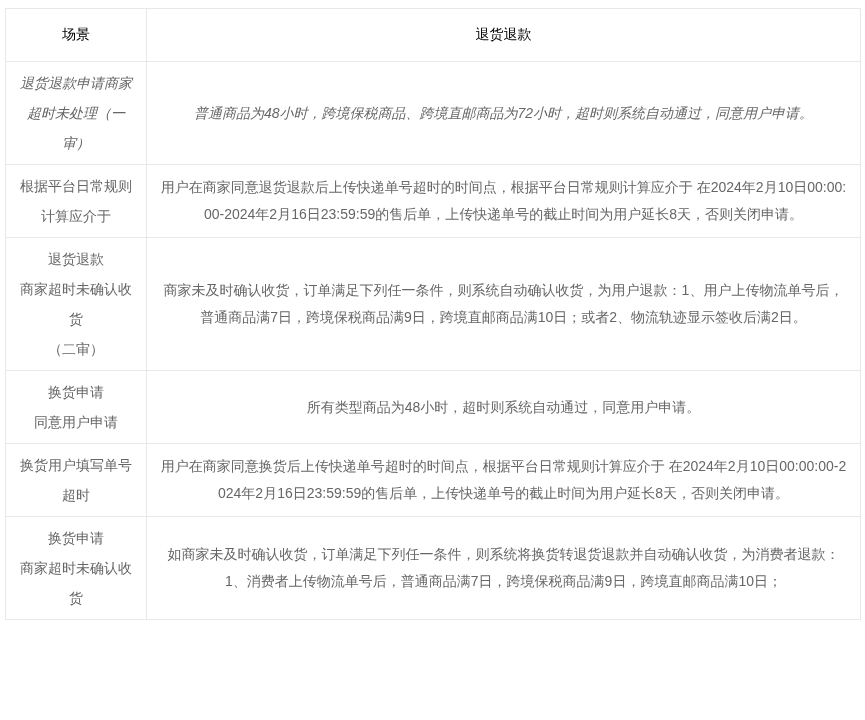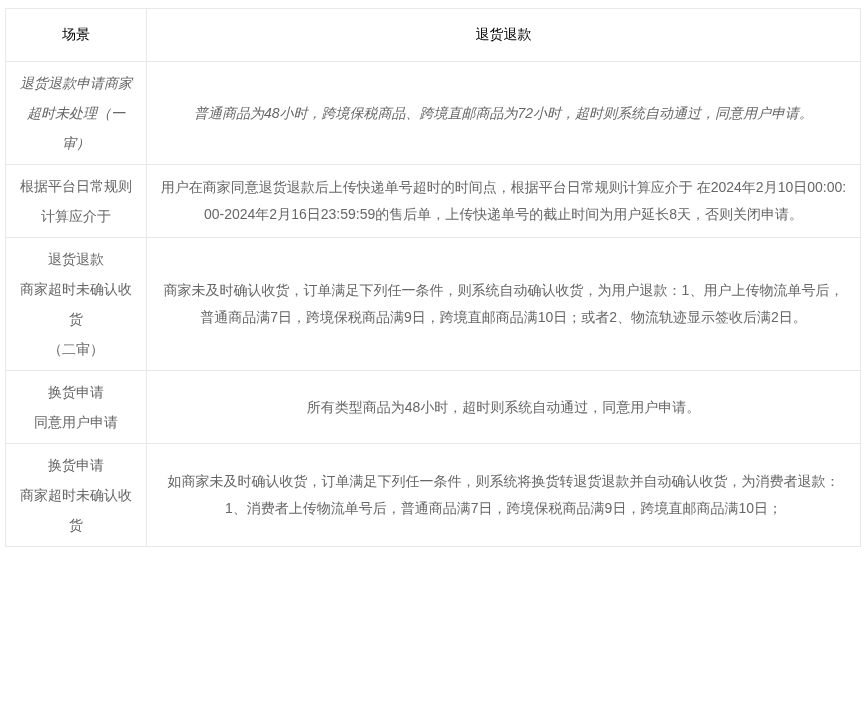--- a/index.html
+++ b/index.html
@@ -107,20 +107,28 @@
       </tr>
       <tr class="row-5">
         <td class="scenario-cell">
           <div class="line">换货申请</div>
           <div class="line">同意用户申请</div>
         </td>
         <td class="method-cell">
           <div class="para">所有类型商品为48小时，超时则系统自动通过，同意用户申请。</div>
         </td>
       </tr>
+      <tr class="row-6">
+        <td class="scenario-cell">
+          <div class="line">换货用户填写单号超时</div>
+        </td>
+        <td class="method-cell bold">
+          <div class="para">用户在商家同意换货后上传快递单号超时的时间点，根据平台日常规则计算应介于 在2024年2月10日00:00:00-2024年2月16日23:59:59的售后单，上传快递单号的截止时间为用户延长8天，否则关闭申请。</div>
+        </td>
+      </tr>
       <tr class="row-7">
         <td class="scenario-cell">
           <div class="line">换货申请</div>
           <div class="line">商家超时未确认收货</div>
 
         </td>
         <td class="method-cell">
           <div class="para">如商家未及时确认收货，订单满足下列任一条件，则系统将换货转退货退款并自动确认收货，为消费者退款：1、消费者上传物流单号后，普通商品满7日，跨境保税商品满9日，跨境直邮商品满10日；</div>
 
         </td>

